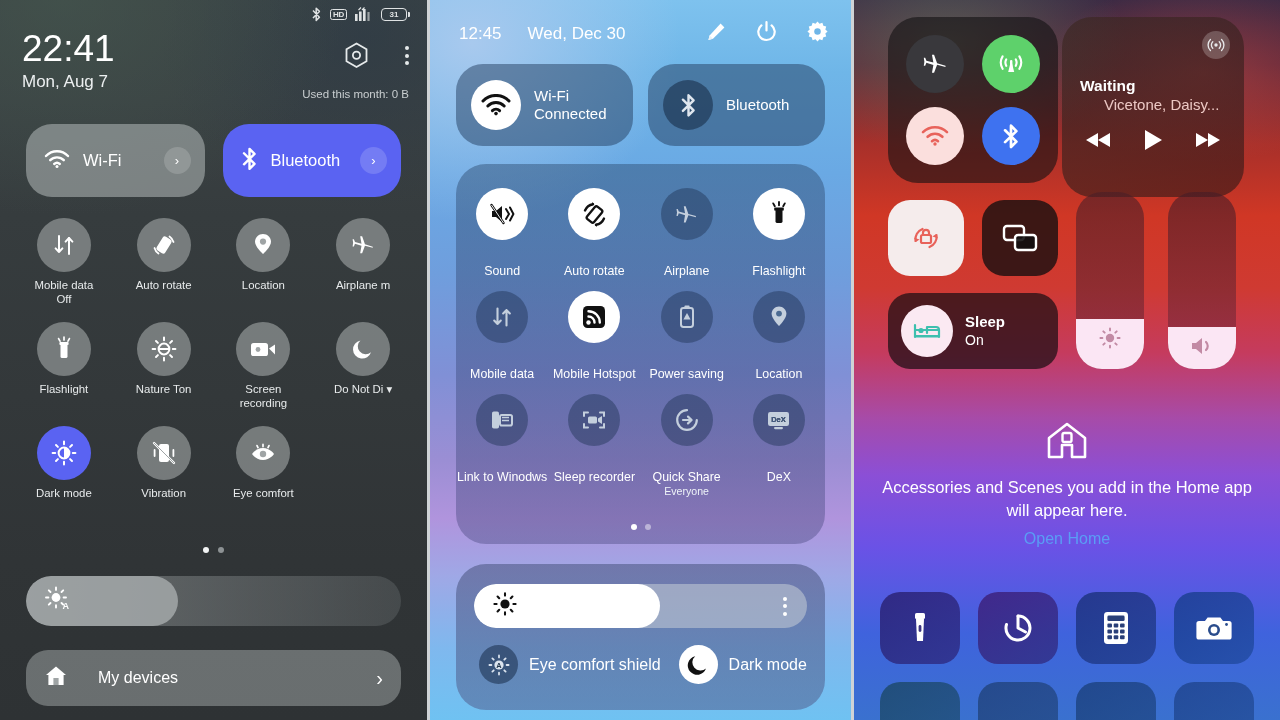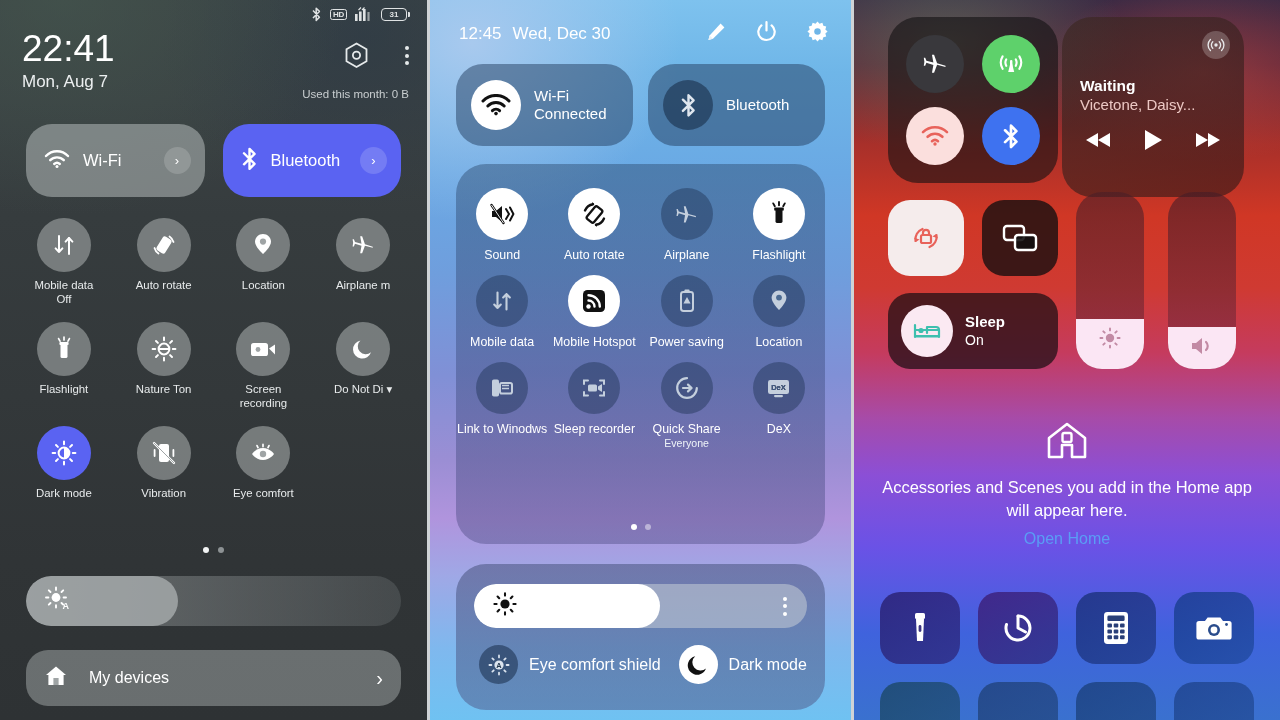--- a/index.html
+++ b/index.html
@@ -73,59 +73,59 @@
 
   .p1-bright {
     position:absolute; top:576px; left:26px; right:26px; height:50px; border-radius:25px;
     background:linear-gradient(90deg, rgba(150,155,156,0.55), rgba(120,126,128,0.30));
     overflow:hidden;
   }
   .p1-bright-fill{position:absolute;left:0;top:0;bottom:0;width:152px;border-radius:25px;
      background:rgba(168,173,174,0.80);display:flex;align-items:center;padding-left:18px;}
   .p1-dev {
     position:absolute; top:650px; left:26px; right:26px; height:56px; border-radius:22px;
-    background:rgba(155,160,161,0.55); display:flex; align-items:center; padding:0 18px; gap:21px;
+    background:rgba(155,160,161,0.55); display:flex; align-items:center; padding:0 18px; gap:30px;
   }
   .p1-dev-label{font-size:16px;color:#fff;flex:1;font-weight:400;}
 
   
   .p2 {
     width:427px; height:720px; position:relative; overflow:hidden;
     border-left:3px solid #cfd3d6; border-right:3px solid #cfd3d6;
     background:
       radial-gradient(90% 45% at 10% 6%, #a8c9ee 0%, rgba(168,201,238,0) 55%),
       linear-gradient(180deg,#7ec2ee 0%, #6fb6e8 10%, #6aa9e4 24%, #6f9edd 38%,
                       #8090d6 52%, #9b8ed4 64%, #b094dd 72%, #9fa8e6 80%,
                       #7fb8ee 90%, #6fc2f2 100%);
     color:#fff;
   }
   .p2-head{position:absolute;top:20px;left:29px;right:22px;display:flex;align-items:center;}
   .p2-time{font-size:17px;font-weight:500;}
-  .p2-date{font-size:17px;font-weight:500;margin-left:11px;}
+  .p2-date{font-size:17px;font-weight:500;margin-left:26px;}
   .p2-acts{margin-left:auto;display:flex;align-items:center;gap:28px;}
   .p2-top{position:absolute;top:64px;left:26px;right:26px;display:flex;gap:15px;}
   .p2-card{
     flex:1;height:82px;border-radius:27px;background:rgba(36,62,95,0.50);
     display:flex;align-items:center;padding-left:15px;gap:13px;
   }
   .p2-cicon{width:50px;height:50px;border-radius:50%;display:flex;align-items:center;justify-content:center;flex:none;}
   .p2-cicon.act{background:#fff;}
   .p2-cicon.inact{background:rgba(20,40,66,0.55);}
   .p2-ctext{font-size:15px;font-weight:500;line-height:18px;}
   .p2-panel{
     position:absolute;top:164px;left:26px;right:26px;height:380px;border-radius:30px;
     background:linear-gradient(180deg, rgba(44,74,110,0.46) 0%, rgba(58,72,122,0.44) 55%, rgba(74,72,128,0.42) 100%);
     padding-top:16px;
   }
   .p2-grid{display:grid;grid-template-columns:repeat(4,1fr);row-gap:4px;}
   .p2-tile{display:flex;flex-direction:column;align-items:center;padding-top:8px;}
   .p2-dot{width:52px;height:52px;border-radius:50%;display:flex;align-items:center;justify-content:center;}
   .p2-dot.on{background:#fff;}
   .p2-dot.off{background:rgba(30,52,84,0.45);}
-  .p2-lab{margin-top:8px;font-size:12.4px;font-weight:500;text-align:center;line-height:15px;color:#fff;}
+  .p2-lab{margin-top:24px;font-size:12.4px;font-weight:500;text-align:center;line-height:15px;color:#fff;}
   .p2-sub{font-size:10.6px;font-weight:400;line-height:13px;color:#eef3f8;}
   .p2-pdots{position:absolute;bottom:14px;left:0;right:0;display:flex;justify-content:center;gap:8px;}
   .p2-pdots i{width:6px;height:6px;border-radius:50%;background:rgba(255,255,255,0.45);display:block;}
   .p2-pdots i.act{background:#fff;}
   .p2-bright{
     position:absolute;top:564px;left:26px;right:26px;height:146px;border-radius:30px;
     background:linear-gradient(180deg, rgba(58,70,110,0.48), rgba(74,72,120,0.44));
     padding:20px 18px 0;
   }
   .p2-slider{height:44px;border-radius:22px;background:rgba(190,198,210,0.60);position:relative;overflow:hidden;}
@@ -154,21 +154,21 @@
   }
   .p3-conn{position:absolute;top:17px;left:34px;width:170px;height:166px;border-radius:30px;
      background:rgba(18,16,18,0.60);}
   .p3-conn .cdot{position:absolute;width:58px;height:58px;border-radius:50%;
      display:flex;align-items:center;justify-content:center;}
   .p3-media{position:absolute;top:17px;right:36px;width:182px;height:180px;border-radius:30px;
      background:linear-gradient(150deg, rgba(60,40,34,0.66), rgba(46,22,22,0.60));padding:18px 18px 0;}
   .p3-airplay{position:absolute;top:14px;right:14px;width:28px;height:28px;border-radius:50%;
      background:rgba(255,255,255,0.22);display:flex;align-items:center;justify-content:center;}
   .p3-mtitle{font-size:15.5px;font-weight:700;margin-top:42px;}
-  .p3-martist{font-size:15px;font-weight:400;color:#ecc8c4;margin-top:1px;white-space:nowrap;overflow:hidden;}
+  .p3-martist{font-size:15px;font-weight:400;color:#ecc8c4;margin-top:1px;white-space:nowrap;overflow:hidden;margin-left:24px;}
   .p3-mctl{display:flex;align-items:center;justify-content:space-between;margin-top:15px;padding:0 4px;}
   .p3-sq{position:absolute;width:76px;height:76px;border-radius:22px;display:flex;align-items:center;justify-content:center;}
   .p3-sleep{position:absolute;top:293px;left:34px;width:170px;height:76px;border-radius:22px;
     background:rgba(26,14,20,0.72);display:flex;align-items:center;padding-left:13px;gap:12px;}
   .p3-sleep-ic{width:52px;height:52px;border-radius:50%;background:#fbe9f2;display:flex;align-items:center;justify-content:center;flex:none;}
   .p3-sl-t{font-size:15px;font-weight:700;line-height:18px;}
   .p3-sl-s{font-size:14px;font-weight:400;line-height:17px;}
   .p3-vslider{position:absolute;width:68px;height:177px;border-radius:26px;overflow:hidden;}
   .p3-vfill{position:absolute;left:0;right:0;bottom:0;background:#fbe6f4;display:flex;align-items:flex-start;justify-content:center;padding-top:6px;}
   .p3-home{position:absolute;top:404px;left:28px;right:28px;height:160px;display:flex;flex-direction:column;

